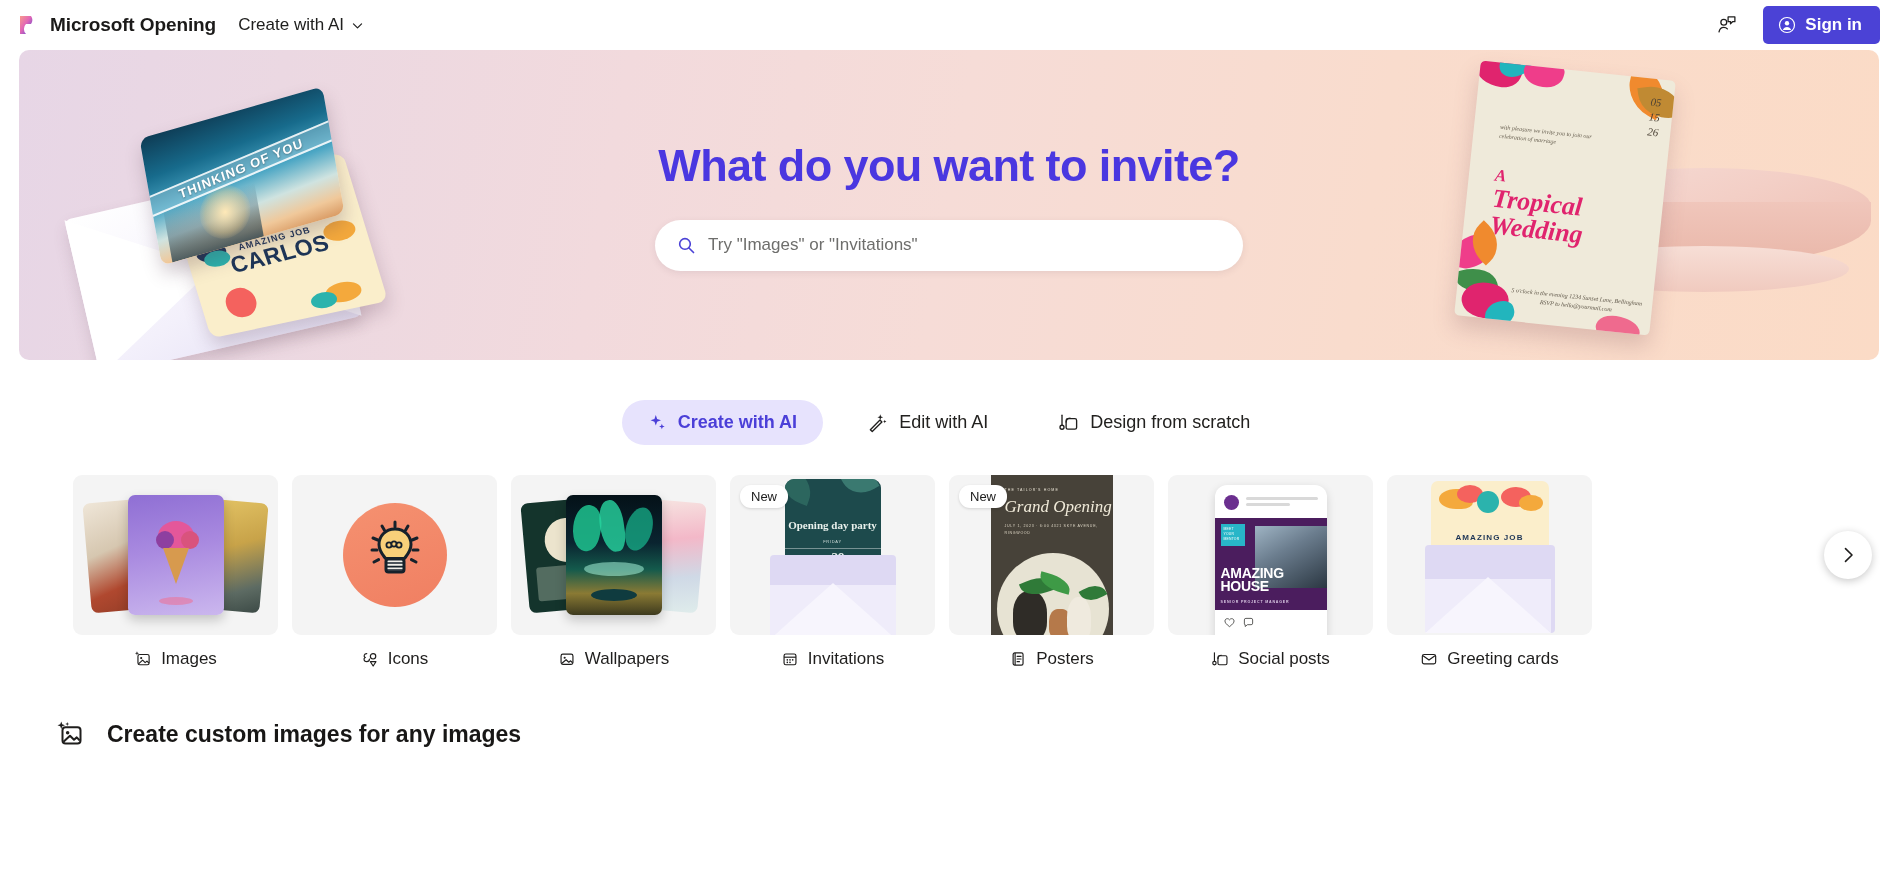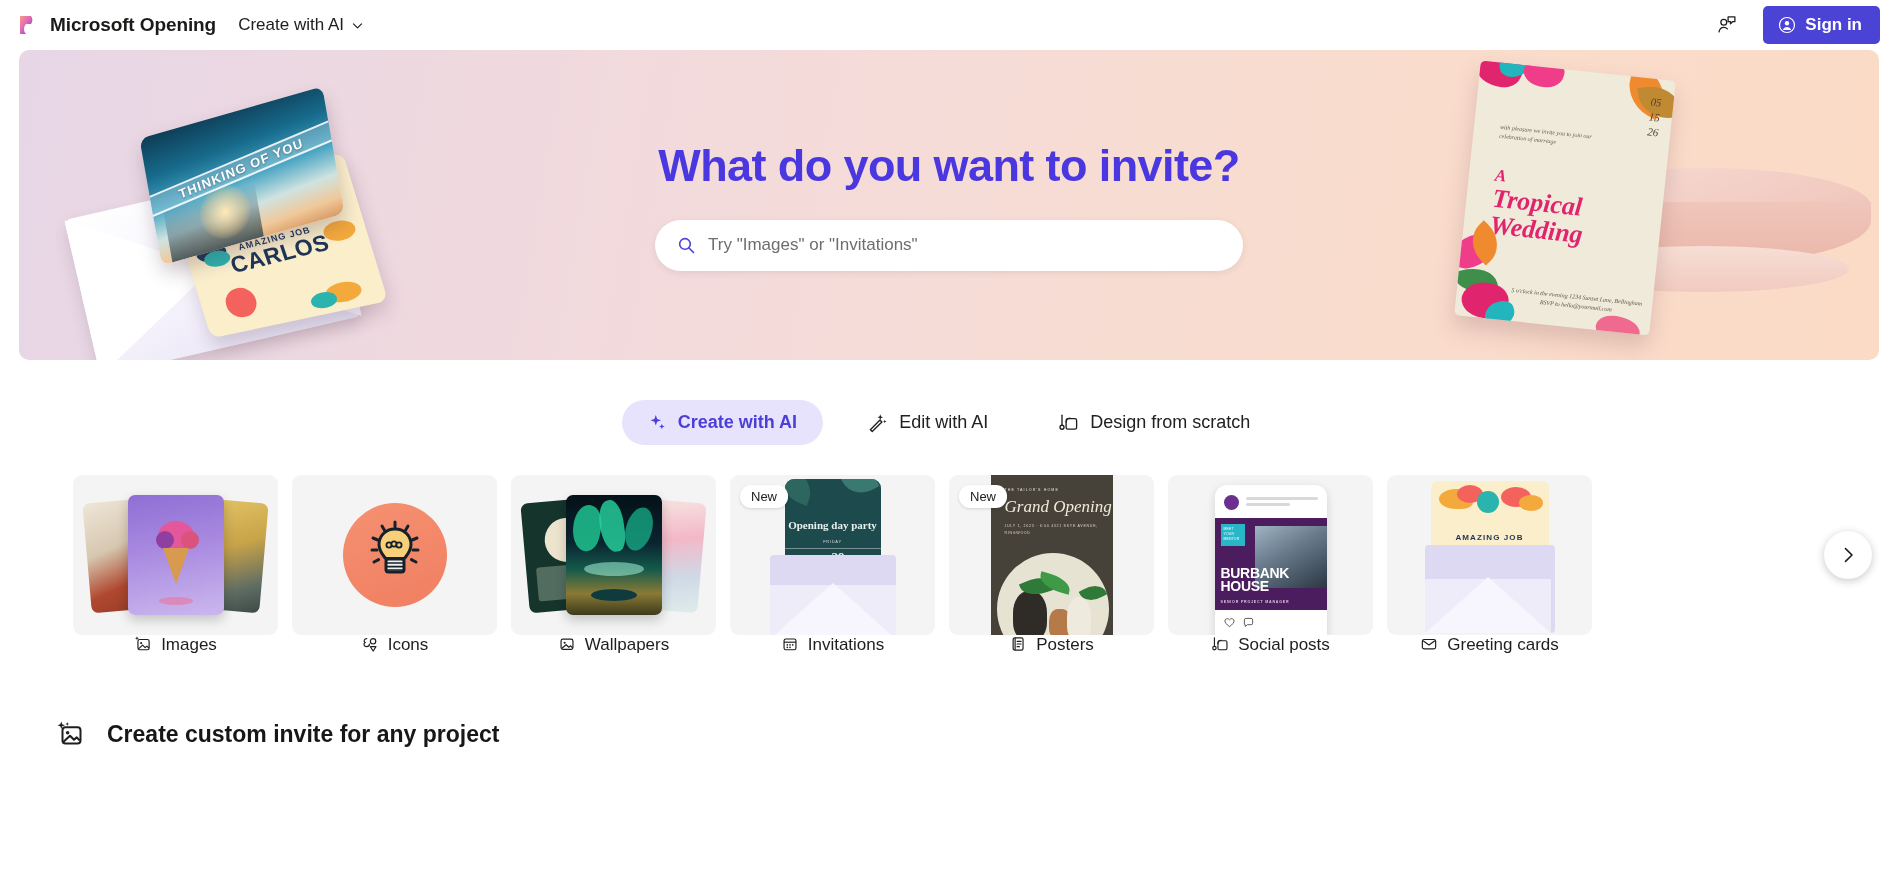--- a/index.html
+++ b/index.html
@@ -234,22 +234,22 @@
     position: relative; width: 205px; height: 160px;
     background: #f4f4f4; border-radius: 9px; overflow: hidden;
   }
   .badge-new {
     position: absolute; left: 10px; top: 10px; z-index: 6;
     background: #fff; color: #202020;
     font-size: 13px; padding: 4px 11px; border-radius: 11px;
     box-shadow: 0 1px 3px rgba(0,0,0,.14);
   }
   .cat-label {
-    display: flex; justify-content: center;
-    gap: 9px; 
+    display: flex; align-items: center; justify-content: center;
+    gap: 9px; margin-top: 14px;
     font-size: 17px; color: #1f1e1d; white-space: nowrap;
   }
   .scroll-next {
     position: absolute; right: 26px; top: 56px;
     width: 48px; height: 48px; border-radius: 50%;
     background: #fff; box-shadow: 0 2px 9px rgba(0,0,0,.22);
     display: flex; align-items: center; justify-content: center;
     cursor: pointer; z-index: 20; border: none;
   }
 
@@ -721,21 +721,21 @@
                 <div class="ph-line" style="width:100%"></div>
                 <div class="ph-line" style="width:62%"></div>
               </div>
           </div>
           <div class="ph-post">
             <div class="ph-photo"></div>
             <div class="ph-tag">
                 <span>MEET YOUR MENTOR</span>
               </div>
             <div class="ph-name">
-              <div>BURBANK</div>
+              <div>AMAZING</div>
               <div>HOUSE</div>
             </div>
             <div class="ph-role">SENIOR PROJECT MANAGER</div>
           </div>
           <div class="ph-acts">
             <svg width="11" height="11" viewBox="0 0 16 16">
                 <path d="M8 14 C3 10.4 1.4 8 1.4 5.8 C1.4 3.8 3 2.4 4.8 2.4 C6 2.4 7.3 3 8 4.2 C8.7 3 10 2.4 11.2 2.4 C13 2.4 14.6 3.8 14.6 5.8 C14.6 8 13 10.4 8 14 Z" fill="none" stroke="#3a3a38" stroke-width="1.2"></path>
               </svg>
             <svg width="11" height="11" viewBox="0 0 16 16">
                 <path d="M2 4.2 A2.2 2.2 0 0 1 4.2 2 H11.8 A2.2 2.2 0 0 1 14 4.2 V9 A2.2 2.2 0 0 1 11.8 11.2 H6.5 L3.2 13.8 V11.2 A1.2 1.2 0 0 1 2 10 Z" fill="none" stroke="#3a3a38" stroke-width="1.2"></path>
@@ -803,14 +803,14 @@
 <div class="section-head">
   <span>
     <svg width="30" height="30" viewBox="0 0 24 24">
       <rect x="5.2" y="6.6" width="14.4" height="13" rx="2.4" fill="none" stroke="#1f1e1d" stroke-width="1.6"></rect>
       <circle cx="9.3" cy="11" r="1.4" fill="#1f1e1d"></circle>
       <path d="M6 18.2 L11.2 13.4 L14.4 16.6 L16.6 14.7 L19 17.2" fill="none" stroke="#1f1e1d" stroke-width="1.6" stroke-linejoin="round"></path>
       <path d="M4.2 2 L5 4.2 L7.2 5 L5 5.8 L4.2 8 L3.4 5.8 L1.2 5 L3.4 4.2 Z" fill="#1f1e1d"></path>
       <path d="M9 2.4 L9.4 3.6 L10.6 4 L9.4 4.4 L9 5.6 L8.6 4.4 L7.4 4 L8.6 3.6 Z" fill="#1f1e1d"></path>
     </svg>
   </span>
-  <span class="section-title">Create custom invite for any project</span>
+  <span class="section-title">Create custom images for any images</span>
 </div>
 
 </body></html>

